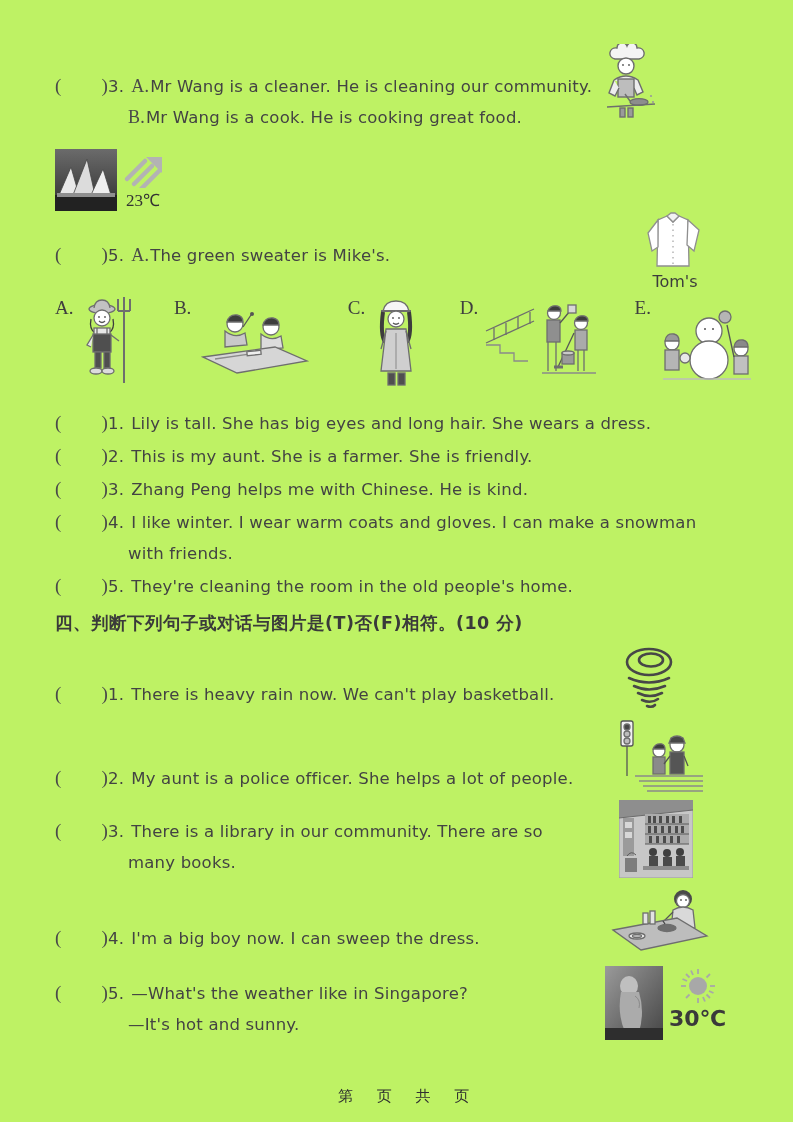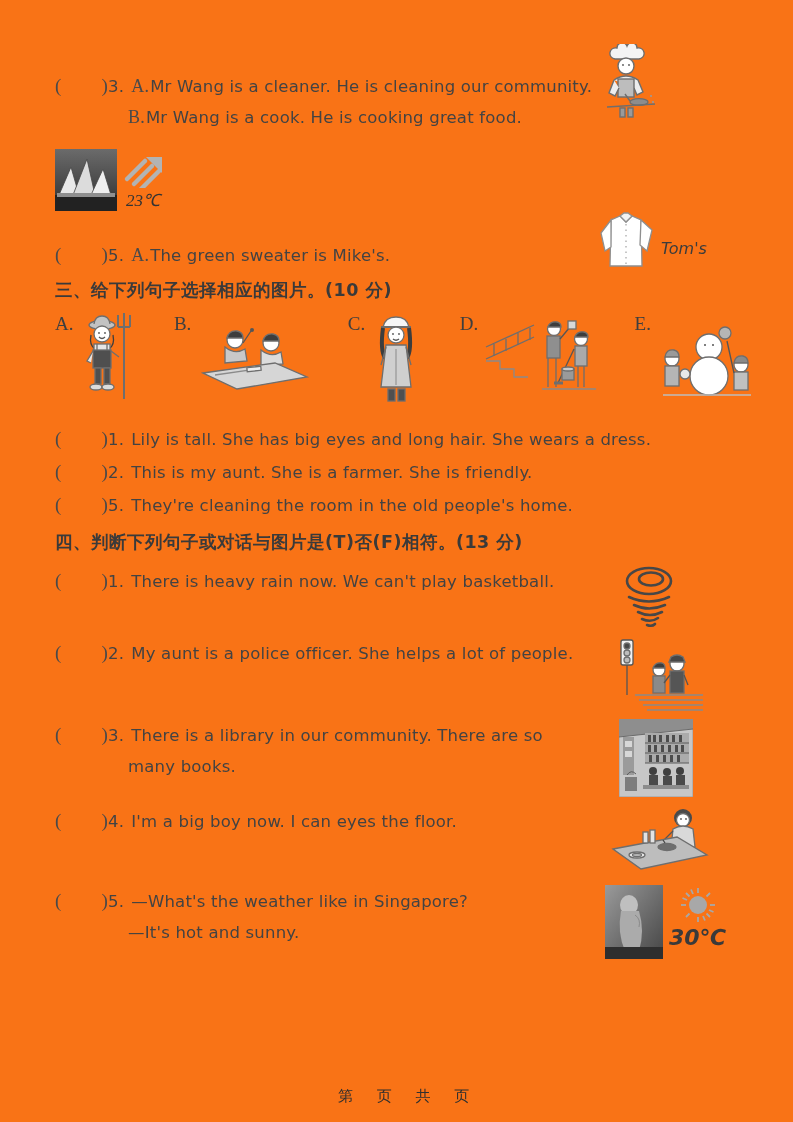--- a/index.html
+++ b/index.html
@@ -1,24 +1,24 @@
 <!DOCTYPE html>
 <html><head>
 <meta charset="utf-8">
 <style>
   html,body { margin:0; padding:0; background:#e8e8e8; }
   .page {
     width:793px; height:1122px; margin:0 auto; position:relative;
-    background:#f97316; overflow:hidden; box-sizing:border-box;
+    background:#bef264; overflow:hidden; box-sizing:border-box;
     padding:56px 38px 0 55px;
     font-family:"DejaVu Sans", sans-serif; color:#434343;
   }
   .row { display:flex; }
   .qtext { flex:1; min-width:0; }
-  .imgcol { flex:0 0 160px; display:flex; align-items:flex-start;font-style:italic; }
+  .imgcol { flex:0 0 160px; display:flex; align-items:flex-start; }
   .line { font-size:16.5px; line-height:31px; letter-spacing:0.2px; white-space:nowrap; }
   .paren { font-family:"Liberation Serif", serif; font-size:19px; color:#4a4a4a; }
   .pgap { display:inline-block; width:40px; }
   .qnum { margin-right:7px; }
   .serif { font-family:"Liberation Serif", serif; font-size:18px; color:#4a4a4a; }
   .optlab { margin-right:1px; }
   .indent { padding-left:73px; }
   .sec-title {
     font-size:17.5px; font-weight:bold; color:#3a3a3a; letter-spacing:0.5px;
     line-height:26px; margin:2px 0 10px 0;
@@ -28,21 +28,21 @@
   .s2row .qtext { padding-top:14px; }
   .caption { font-size:16px; color:#3c3c3c; text-align:center; margin-top:1px; }
   .temp-serif { font-family:"Liberation Serif", serif; font-size:17px; color:#333; }
   .temp-sans { font-size:22px; font-weight:bold; color:#3a3a3a; }
   
   .picrow { display:flex; justify-content:space-between; align-items:flex-start; margin:4px 0 10px 0; height:100px; }
   .piccell { display:flex; align-items:flex-start; }
   .piclabel { font-family:"Liberation Serif", serif; font-size:19px; color:#3f3f3f; margin-right:4px; line-height:22px; }
   .s3item { margin-bottom:1px; }
   
-  .s4row { align-items:flex-start; }
+  .s4row { align-items:flex-end; }
   .s4row .imgcol { flex:0 0 150px; align-items:center; }
   .mb12 { margin-bottom:12px; }
   .mb8 { margin-bottom:8px; }
   .mb6 { margin-bottom:6px;gap:12px; }
   .photo-pair { display:flex; align-items:center; }
   .photo-side { display:flex; flex-direction:column; align-items:center; margin-left:4px; }
   .footer {
     position:absolute; left:16px; right:0; bottom:16px; text-align:center;
     font-family:"Liberation Serif", serif; font-size:15px; color:#2f2f2f;
     word-spacing:16px; letter-spacing:2px;
@@ -124,41 +124,40 @@
         </div>
       </div>
     </div>
 
     <div class="row s2row" style="margin-bottom:6px;">
       <div class="qtext">
         <div class="line">
           <span class="paren">(</span><span class="pgap"></span><span class="paren">)</span><span class="qnum">5.</span><span class="serif optlab">A.</span><span>The green sweater is Mike's.</span>
         </div>
       </div>
-      <div class="imgcol" style="flex-direction:row; align-items:center; flex-basis:160px; max-width:160px;">
+      <div class="imgcol" style="flex-direction:column; align-items:center; flex-basis:160px; max-width:160px;">
         <span style="margin-top:-16px;">
           <svg width="66" height="62" viewBox="0 0 66 62">
             <g fill="#ffffff" stroke="#8f8f8f" stroke-width="1.3">
               <path d="M25 7 L16 11 L15 57 L47 57 L46 11 L37 7 L31 13 Z"></path>
               <path d="M25 7 L31 13 L37 7 L33 4 L29 4 Z" fill="#f2f2f2"></path>
               <path d="M16 11 L6 24 L10 42 L16 38 Z"></path>
               <path d="M46 11 L57 21 L52 42 L45 36 Z"></path>
             </g>
             <g stroke="#8f8f8f" stroke-width="1" stroke-dasharray="1.5 4">
               <line x1="31" y1="15" x2="31" y2="55"></line>
             </g>
           </svg>
         </span>
         <span class="caption">Tom's</span>
       </div>
     </div>
   </div>
 
   <div>
-    <div class="sec-title">三、给下列句子选择相应的图片。(10 分)</div>
 
     <div class="picrow">
       <div class="piccell">
         <span class="piclabel">A.</span>
         <span>
           <svg width="62" height="96" viewBox="0 0 62 96">
             <g fill="none" stroke="#6e6e6e" stroke-width="1.3">
               <ellipse cx="25" cy="12" rx="13" ry="4.5" fill="#c2c2c2"></ellipse>
               <path d="M17 11 q1 -8 8 -8 q7 0 8 8" fill="#c2c2c2"></path>
               <path d="M14 22 q-2 10 4 14 M36 22 q2 10 -4 14" stroke="#3d3d3d"></path>
@@ -285,27 +284,36 @@
     </div>
 
     <div>
       <div class="line s3item">
         <span class="paren">(</span><span class="pgap"></span><span class="paren">)</span><span class="qnum">1.</span><span>Lily is tall. She has big eyes and long hair. She wears a dress.</span>
       </div>
       <div class="line s3item">
         <span class="paren">(</span><span class="pgap"></span><span class="paren">)</span><span class="qnum">2.</span><span>This is my aunt. She is a farmer. She is friendly.</span>
       </div>
       <div class="line s3item">
+        <span class="paren">(</span><span class="pgap"></span><span class="paren">)</span><span class="qnum">3.</span><span>Zhang Peng helps me with Chinese. He is kind.</span>
+      </div>
+      <div class="s3item">
+        <div class="line">
+          <span class="paren">(</span><span class="pgap"></span><span class="paren">)</span><span class="qnum">4.</span><span>I like winter. I wear warm coats and gloves. I can make a snowman</span>
+        </div>
+        <div class="line indent">with friends.</div>
+      </div>
+      <div class="line s3item">
         <span class="paren">(</span><span class="pgap"></span><span class="paren">)</span><span class="qnum">5.</span><span>They're cleaning the room in the old people's home.</span>
       </div>
     </div>
   </div>
 
   <div style="margin-top:8px;">
-    <div class="sec-title">四、判断下列句子或对话与图片是(T)否(F)相符。(13 分)</div>
+    <div class="sec-title">四、判断下列句子或对话与图片是(T)否(F)相符。(10 分)</div>
 
     <div class="row s4row mb8">
       <div class="qtext line">
         <span class="paren">(</span><span class="pgap"></span><span class="paren">)</span><span class="qnum">1.</span><span>There is heavy rain now. We can't play basketball.</span>
       </div>
       <div class="imgcol">
         <span style="margin-left:16px;">
           <svg width="58" height="64" viewBox="0 0 58 64">
             <g fill="none" stroke="#474747" stroke-width="2.6" stroke-linecap="round">
               <ellipse cx="28" cy="16" rx="22" ry="13"></ellipse>
@@ -399,21 +407,21 @@
             <rect x="24" y="66" width="46" height="4" fill="#8c8c8c"></rect>
             <rect x="6" y="58" width="12" height="14" fill="#7d7d7d"></rect>
             <path d="M8 56 q4 -6 9 -1" stroke="#5a5a5a" fill="none"></path>
           </svg>
         </span>
       </div>
     </div>
 
     <div class="row s4row mb12">
       <div class="qtext line">
-        <span class="paren">(</span><span class="pgap"></span><span class="paren">)</span><span class="qnum">4.</span><span>I'm a big boy now. I can eyes the floor.</span>
+        <span class="paren">(</span><span class="pgap"></span><span class="paren">)</span><span class="qnum">4.</span><span>I'm a big boy now. I can sweep the dress.</span>
       </div>
       <div class="imgcol">
         <span style="margin-left:4px;">
           <svg width="102" height="68" viewBox="0 0 102 68">
             <g fill="none" stroke="#6e6e6e" stroke-width="1.3">
               <circle cx="74" cy="13" r="9" fill="#4a4a4a" stroke="none"></circle>
               <circle cx="74" cy="15" r="6.5" fill="#ffffff"></circle>
               <circle cx="72" cy="14" r="0.9" fill="#555" stroke="none"></circle>
               <circle cx="77" cy="14" r="0.9" fill="#555" stroke="none"></circle>
               <path d="M64 24 q10 -6 20 0 l2 18 -24 2 z" fill="#d9d9d9"></path>

